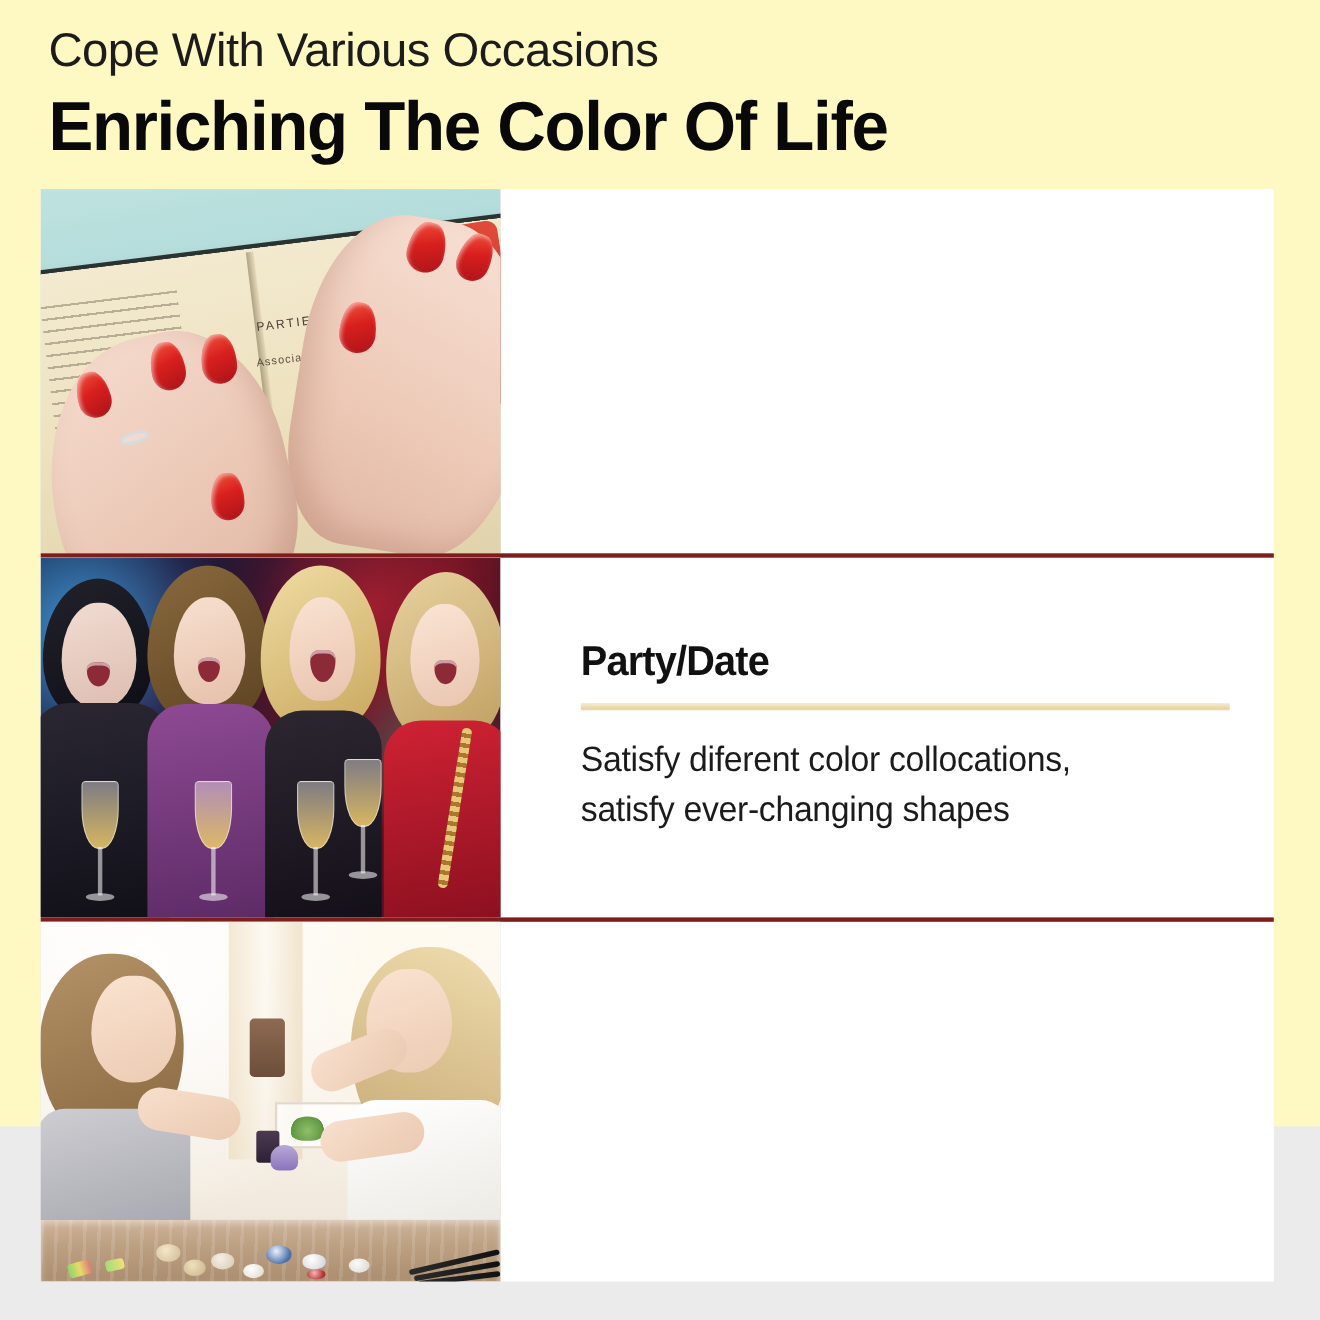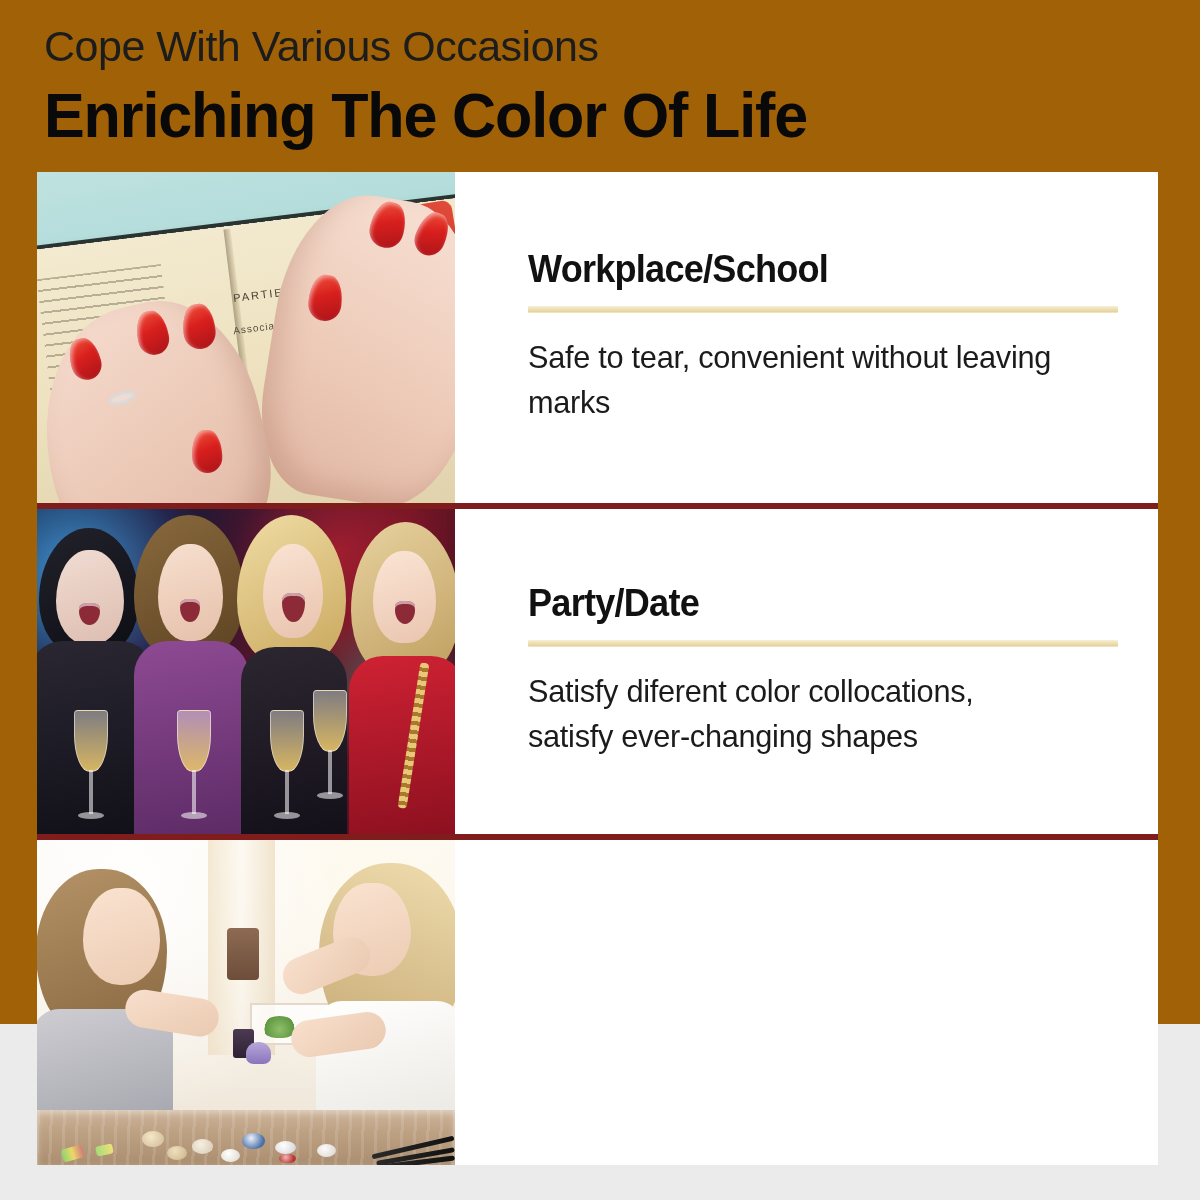--- a/index.html
+++ b/index.html
@@ -8,21 +8,21 @@
   html, body {
     width:1200px; height:1200px;
     background:#ebebeb;
     font-family:"Liberation Sans", sans-serif;
     overflow:hidden;
   }
 
   #page {
     position:relative;
     width:1200px; height:1024px;
-    background:#a16207;
+    background:#fef9c3;
   }
 
   
   .header { position:absolute; left:44px; top:22px; width:1110px; }
 
   .eyebrow {
     font-family:"Liberation Sans", sans-serif;
     font-size:43px;
     font-weight:400;
     letter-spacing:-0.5px;
@@ -51,21 +51,21 @@
     width:1121px; height:993px;
     background:#ffffff;
   }
 
   .row {
     position:relative;
     display:flex;
     align-items:stretch;
     height:331px;
   }
-  .row + .row { border-top:6px solid #7f1d1d; }
+  .row + .row { border-top:4px solid #7f1d1d; }
 
   
   .photo {
     position:relative;
     flex:0 0 418px;
     overflow:hidden;
     background:#dcdcdc;
   }
   .photo-inner { position:absolute; inset:0; }
 
@@ -316,25 +316,20 @@
 
           <div class="handL"></div>
           <div class="nail" style="left:8%;top:50%;width:30px;height:42px;transform:rotate(-16deg);"></div>
           <div class="nail" style="left:24%;top:42%;width:31px;height:44px;transform:rotate(-11deg);"></div>
           <div class="nail" style="left:35%;top:40%;width:32px;height:45px;transform:rotate(-6deg);"></div>
           <div class="nail" style="left:37%;top:78%;width:30px;height:43px;transform:rotate(-3deg);"></div>
           <div class="ring"></div>
         </div>
       </div>
 
-      <div class="txt">
-        <div class="panel-title">Workplace/School</div>
-        <div class="rule"></div>
-        <div class="panel-body">Safe to tear, convenient without leaving marks</div>
-      </div>
     </div>
 
     <div class="row">
 
       <div class="photo">
         <div class="photo-inner p2">
           <div class="glowB"></div>
           <div class="glowR"></div>
           <div class="glowT"></div>
 

